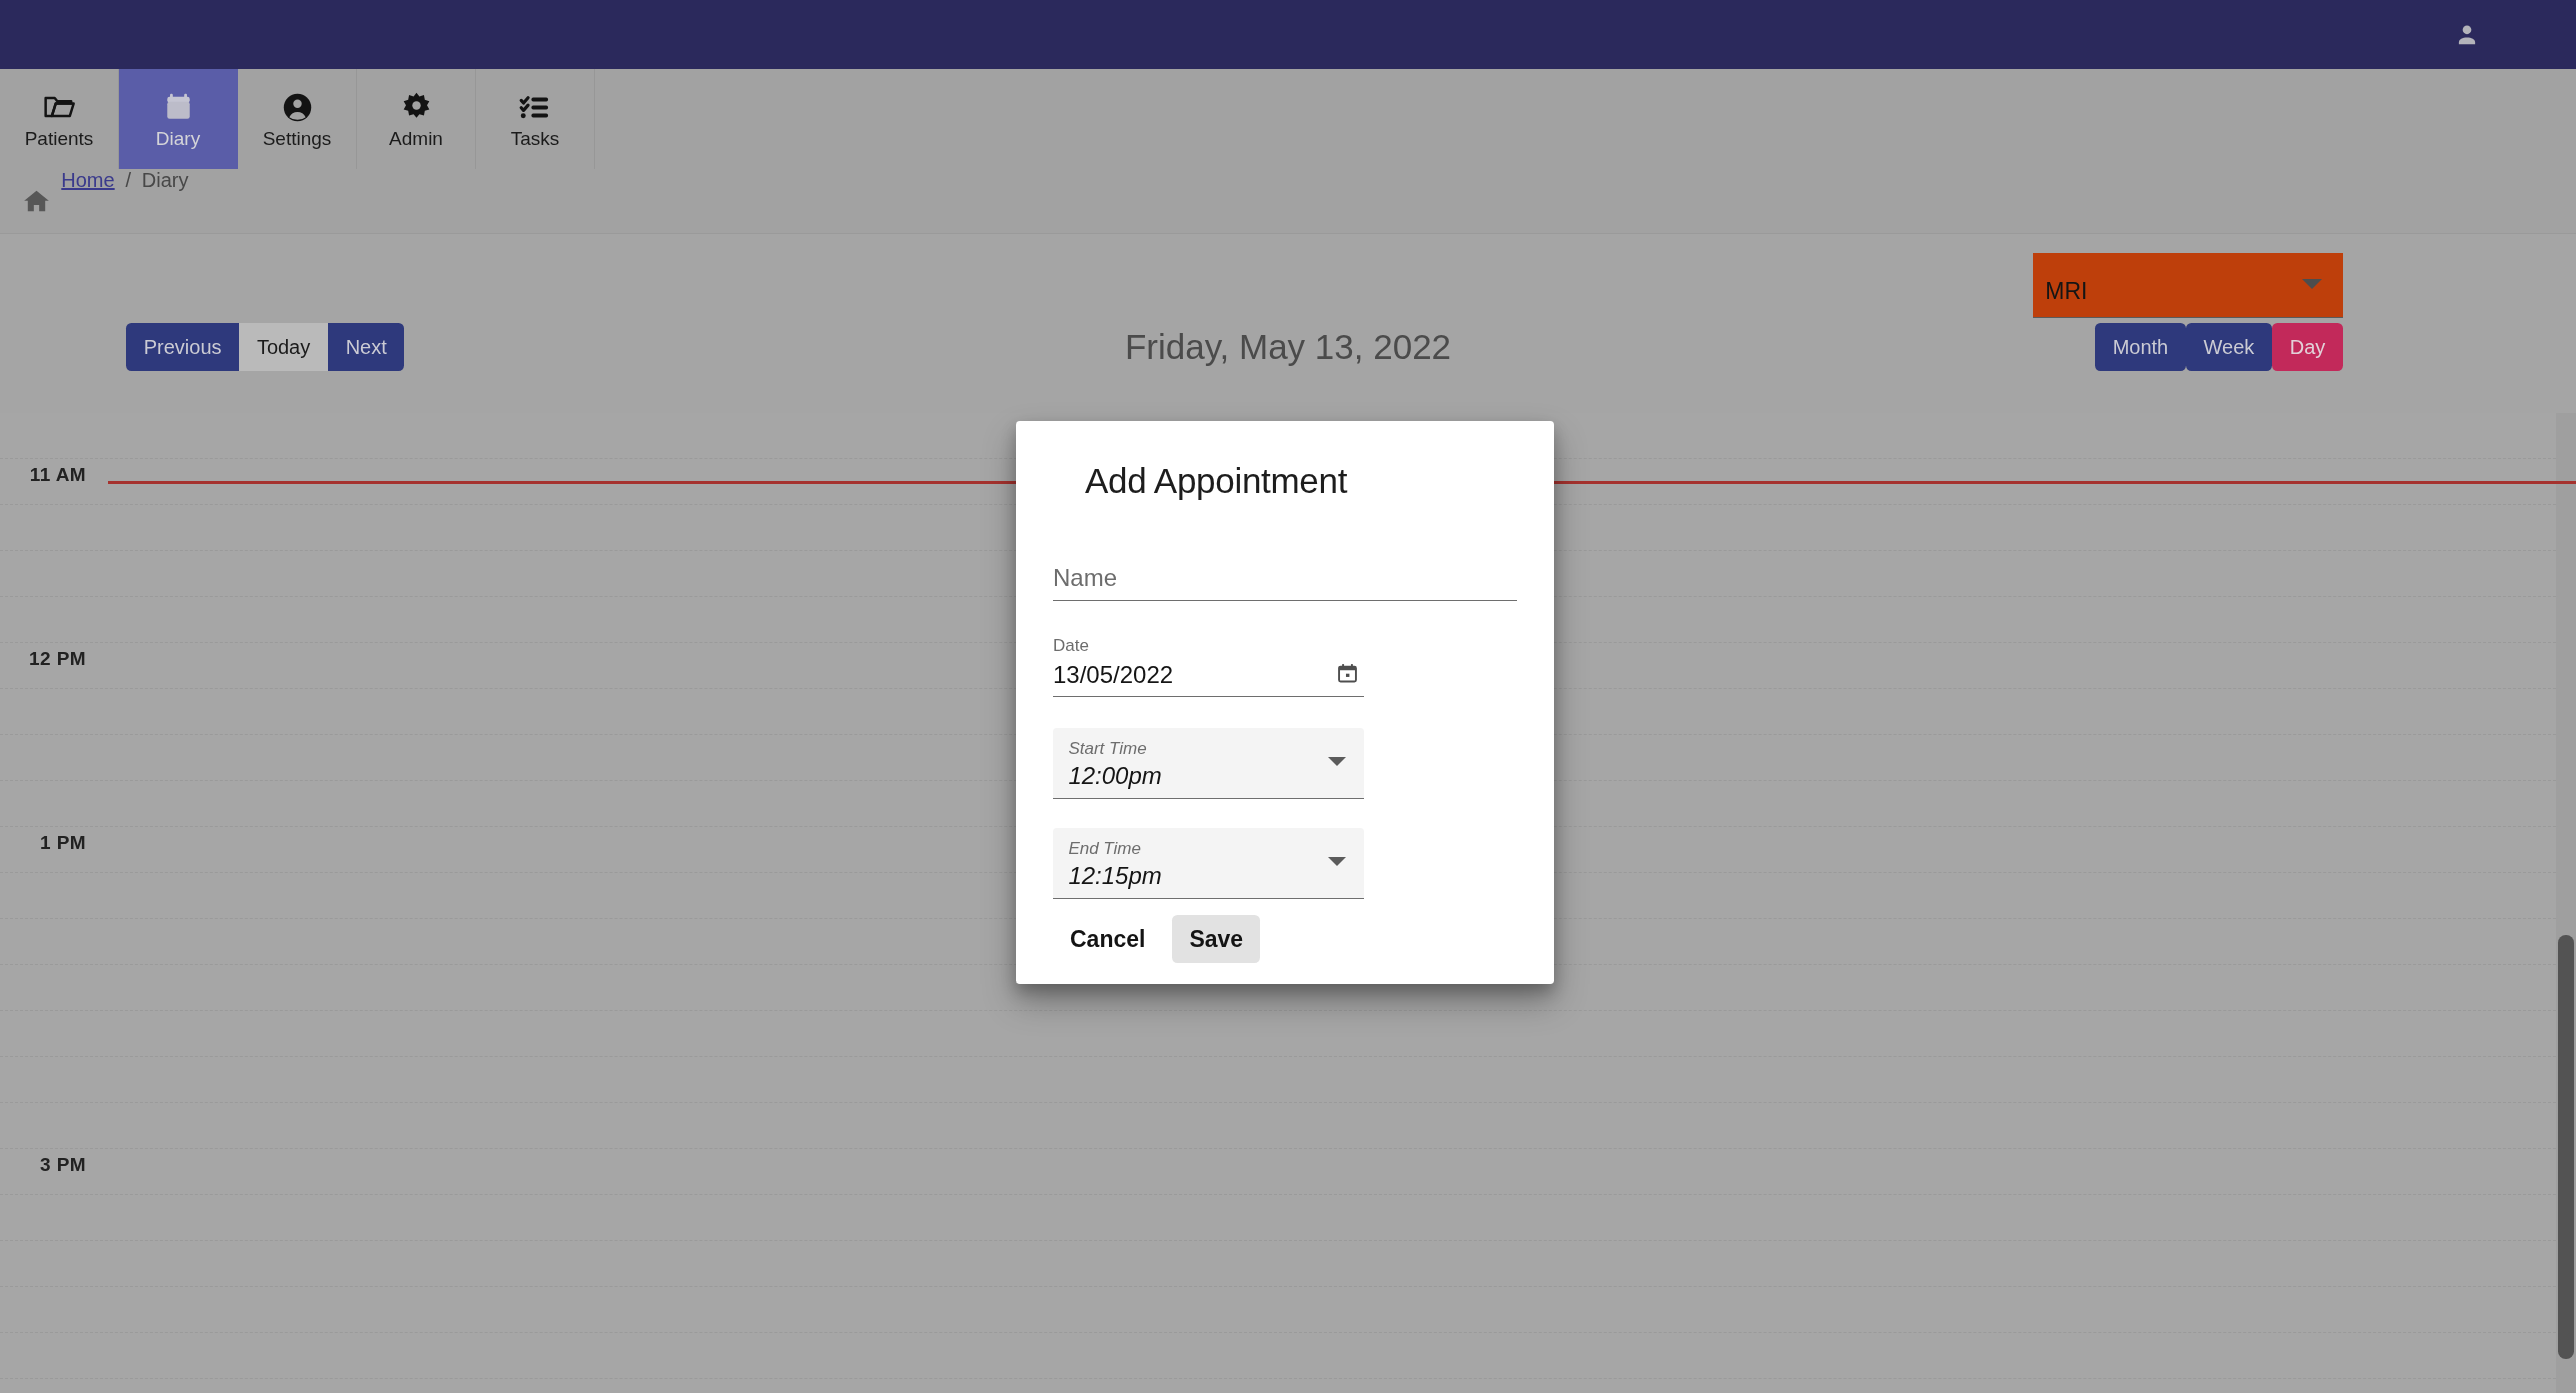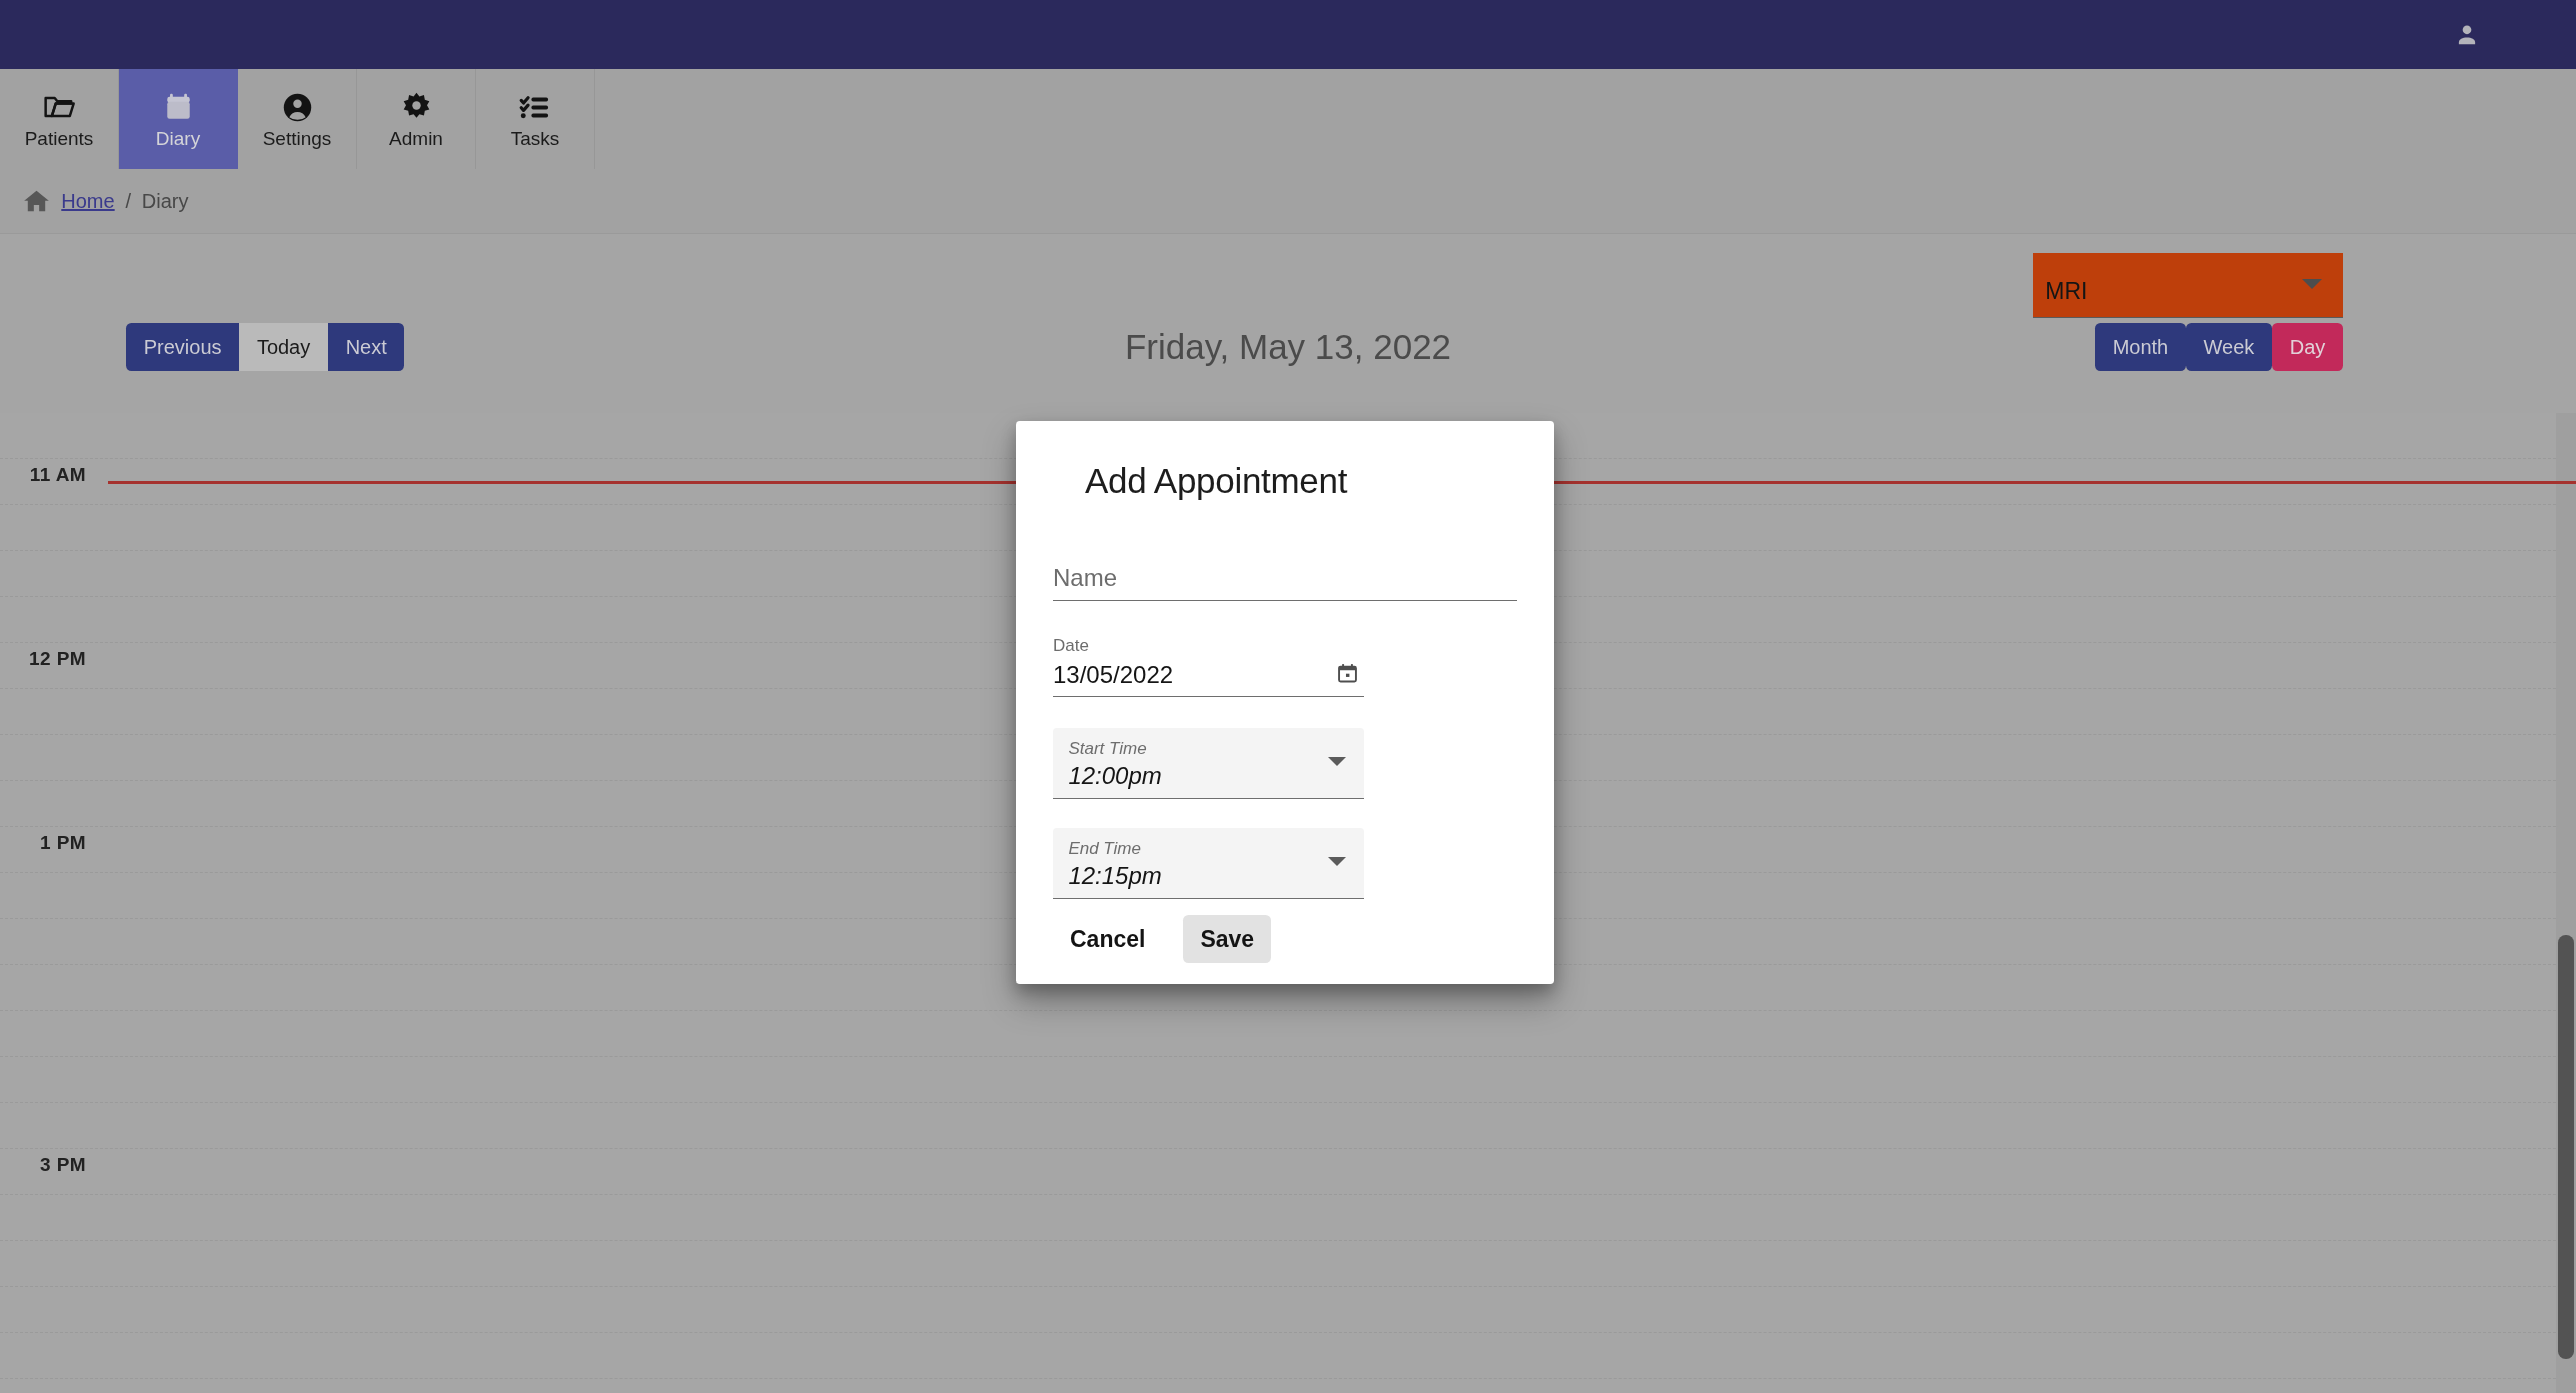--- a/index.html
+++ b/index.html
@@ -75,21 +75,20 @@
   .tab.active .tab-label { color: #d8d8dc; }
 
   
   .breadcrumb {
     position: absolute;
     left: 0; top: 169px;
     width: 2576px;
     height: 65px;
     background: #a5a5a5;
     display: flex;
-    align-items: center;
     padding-left: 21.5px;
     gap: 10.8px;
     border-bottom: 1.5px solid #9d9d9d;
   }
   .home-icon { display: flex; align-items: center; }
   .crumb-link {
     font-size: 20px;
     color: #3b3b8f;
     text-decoration: underline;
     cursor: pointer;
@@ -317,21 +316,21 @@
     border-left: 9.2px solid transparent;
     border-right: 9.2px solid transparent;
     border-top: 9.2px solid #5b5b5b;
   }
   .modal-actions {
     position: absolute;
     left: 37px;
     bottom: 21px;
     display: flex;
     align-items: flex-start;
-    gap: 21px;
+    gap: 10px;
   }
   .mbtn {
     border: none;
     background: transparent;
     font-family: "Liberation Sans", sans-serif;
     font-size: 23px;
     font-weight: bold;
     color: #141414;
     height: 48px;
     padding: 0 17px;

